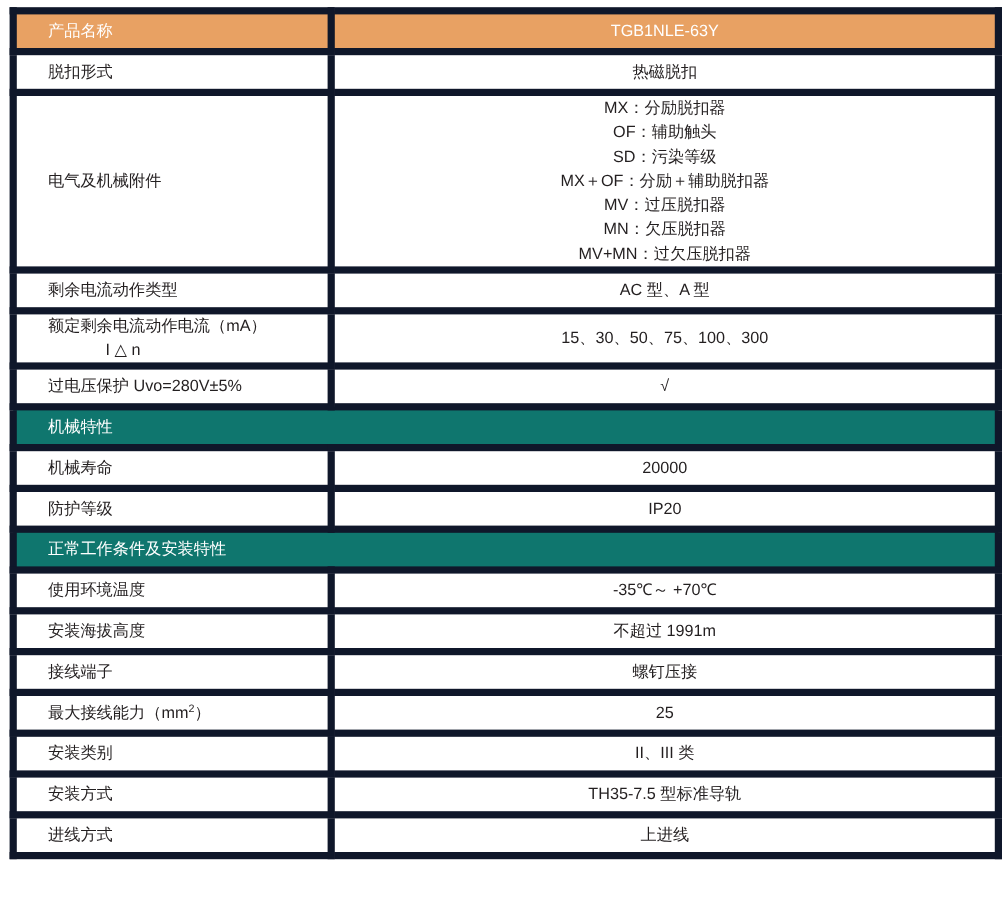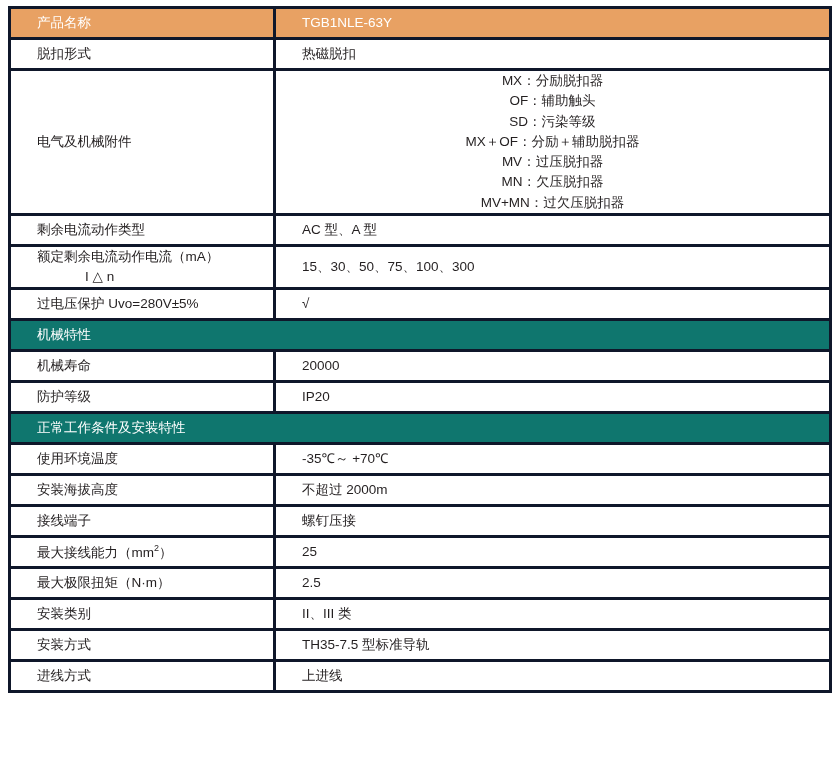--- a/index.html
+++ b/index.html
@@ -16,31 +16,31 @@
   #spec-table {
     border-collapse: collapse;
     table-layout: fixed;
     width: 821px;
     margin: 6px 8px 0 8px;
     font-size: 13.5px;
   }
   #spec-table col.c1 { width: 265px; }
   #spec-table col.c2 { width: 556px; }
   #spec-table td {
-    border: 3px solid #0f172a;
+    border: 6px solid #0f172a;
     padding: 0 26px;
     height: 28px;
     vertical-align: middle;
     line-height: 1.5;
   }
   td.label {
     text-align: left;
   }
   td.value {
-    text-align: left;
+    text-align: center;
   }
   tr.header td {
     background: #e8a163;
     color: #ffffff;
     font-weight: normal;
     height: 30px;
     border: 1px solid #e8a163;
   }
   tr.section td {
     background: #0f766e;
@@ -128,33 +128,29 @@
     <tr class="section">
       <td colspan="2">正常工作条件及安装特性</td>
     </tr>
 
     <tr>
       <td class="label">使用环境温度</td>
       <td class="value">-35℃～ +70℃</td>
     </tr>
     <tr>
       <td class="label">安装海拔高度</td>
-      <td class="value">不超过 2000m</td>
+      <td class="value">不超过 1991m</td>
     </tr>
     <tr>
       <td class="label">接线端子</td>
       <td class="value">螺钉压接</td>
     </tr>
     <tr>
       <td class="label"><span>最大接线能力（mm</span><span class="sup">2</span><span>）</span></td>
       <td class="value">25</td>
-    </tr>
-    <tr>
-      <td class="label">最大极限扭矩（N·m）</td>
-      <td class="value">2.5</td>
     </tr>
     <tr>
       <td class="label">安装类别</td>
       <td class="value">II、III 类</td>
     </tr>
     <tr>
       <td class="label">安装方式</td>
       <td class="value">TH35-7.5 型标准导轨</td>
     </tr>
     <tr>

